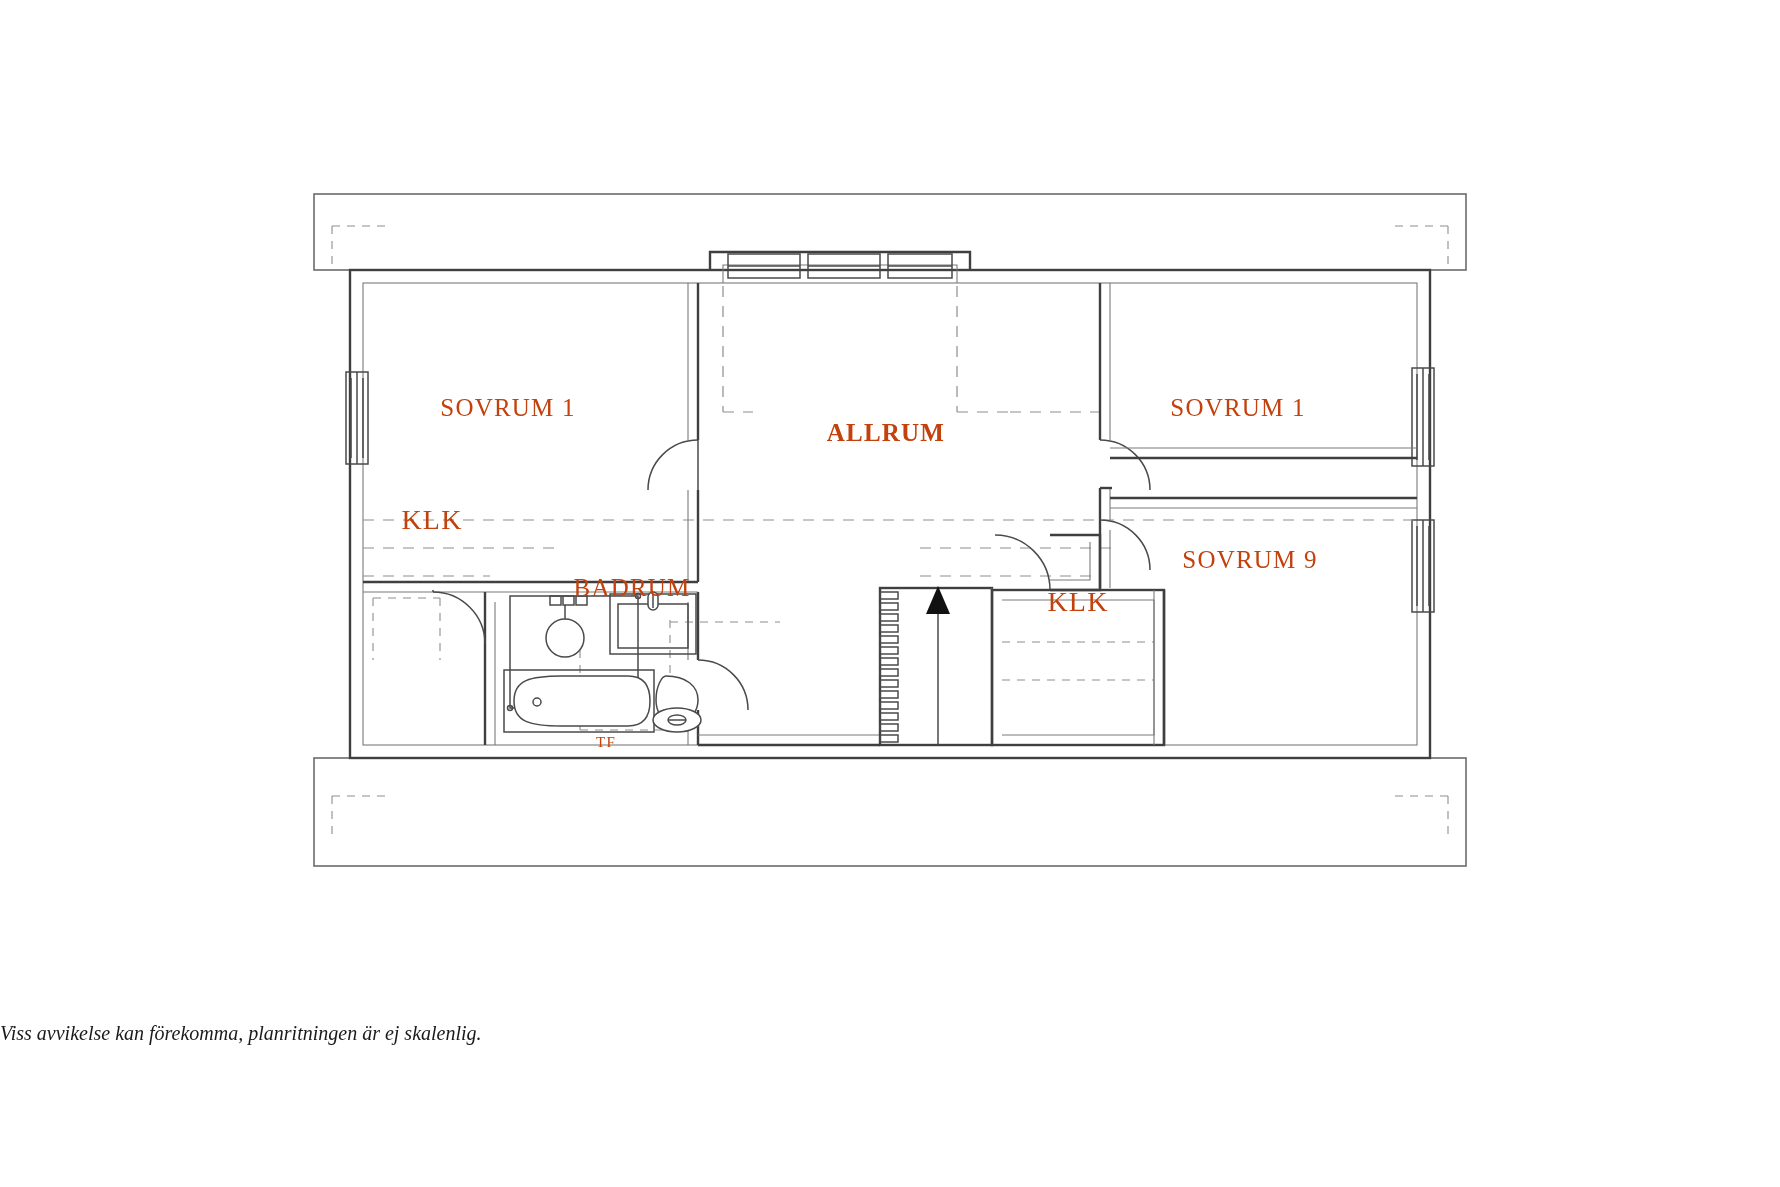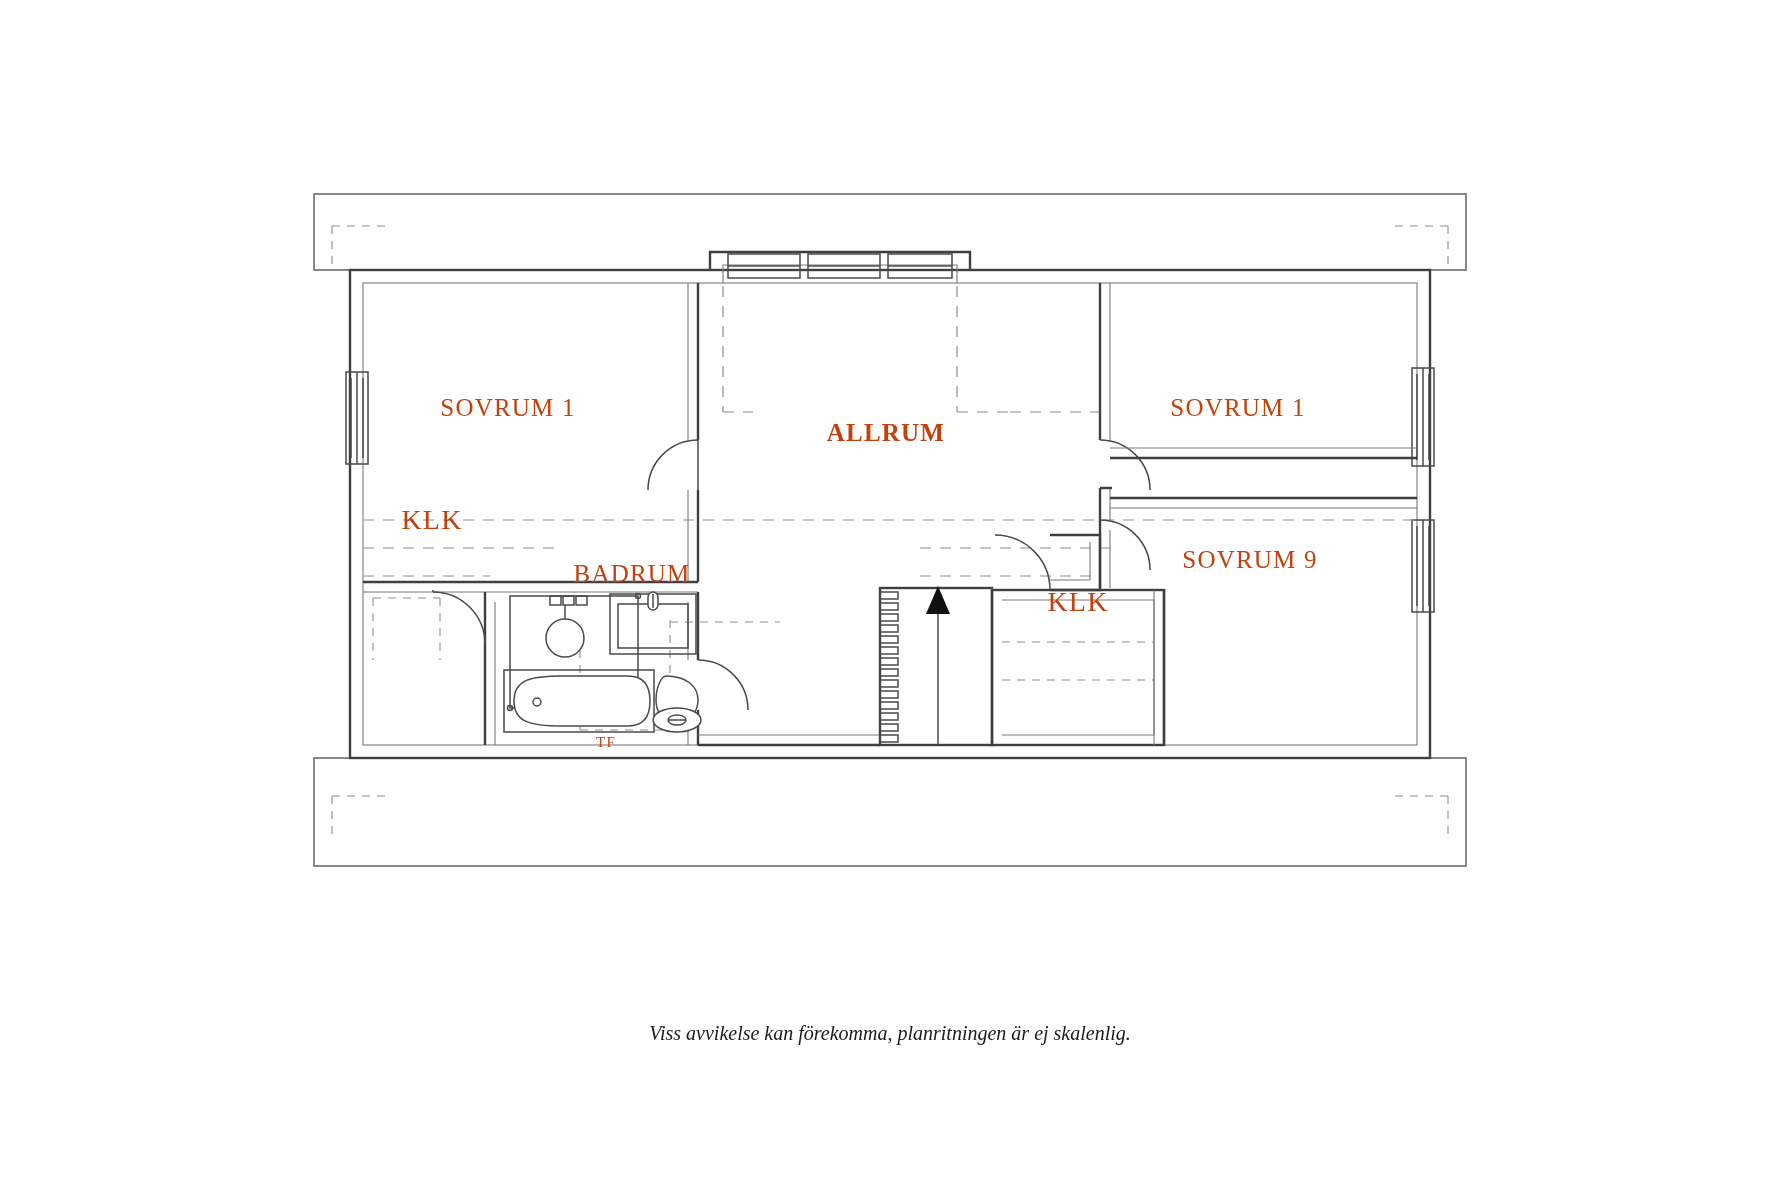--- a/index.html
+++ b/index.html
@@ -43,21 +43,20 @@
   #plan-svg {
     display: block;
     width: 1160px;
     height: 680px;
   }
   #plan-disclaimer {
     position: absolute;
     top: 1022px;
     left: 0;
     width: 1780px;
-    text-align: center;
     font-style: italic;
     font-size: 20px;
     font-family: "Liberation Serif", "DejaVu Serif", serif;
     color: #1a1a1a;
   }
   .room-label {
     position: absolute;
     font-family: "Liberation Serif", "DejaVu Serif", serif;
     font-size: 25px;
     letter-spacing: 1.2px;
@@ -352,21 +351,21 @@
     <div class="room-label" style="left:576px; top:203px;font-weight:bold;">ALLRUM</div>
 
     <div class="room-label" style="left:928px; top:178px;">SOVRUM 1</div>
 
     <div class="room-label" style="left:940px; top:330px;">SOVRUM 9</div>
 
     <div class="room-label small" style="left:122px; top:290px;">KLK</div>
 
     <div class="room-label small" style="left:768px; top:372px;">KLK</div>
 
-    <div class="room-label" style="left:322px; top:344px;font-family:Liberation Serif, serif;">BADRUM</div>
+    <div class="room-label" style="left:322px; top:358px;font-family:Liberation Serif, serif;">BADRUM</div>
 
     <div class="room-label tf" style="left:296px; top:512px;">TF</div>
 
   </div>
 
   <div id="plan-disclaimer">Viss avvikelse kan förekomma, planritningen är ej skalenlig.</div>
 
 </div>
 
 </body></html>

